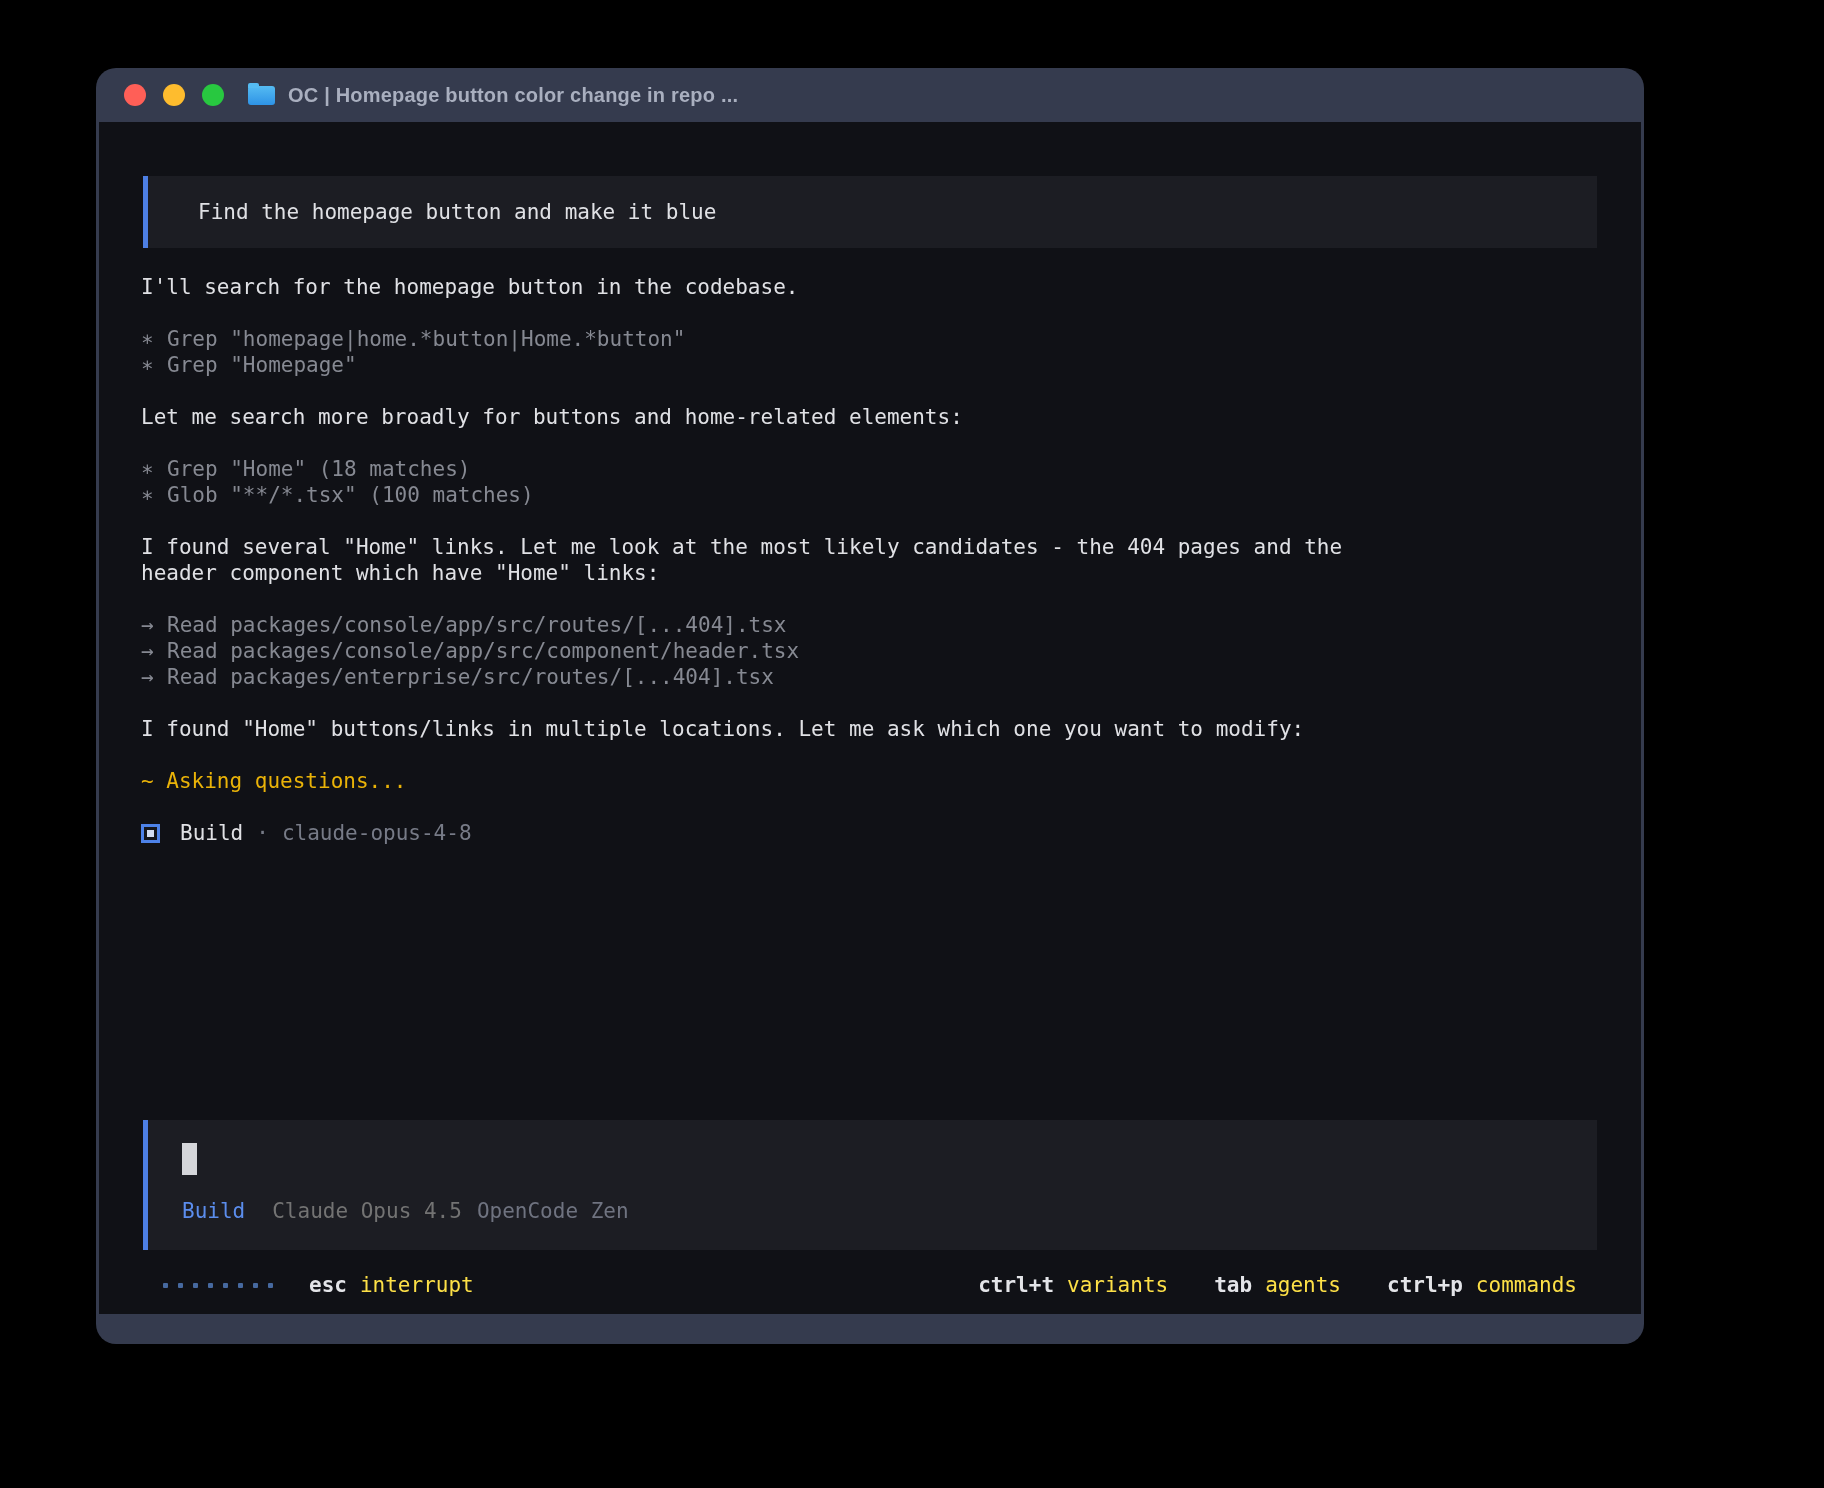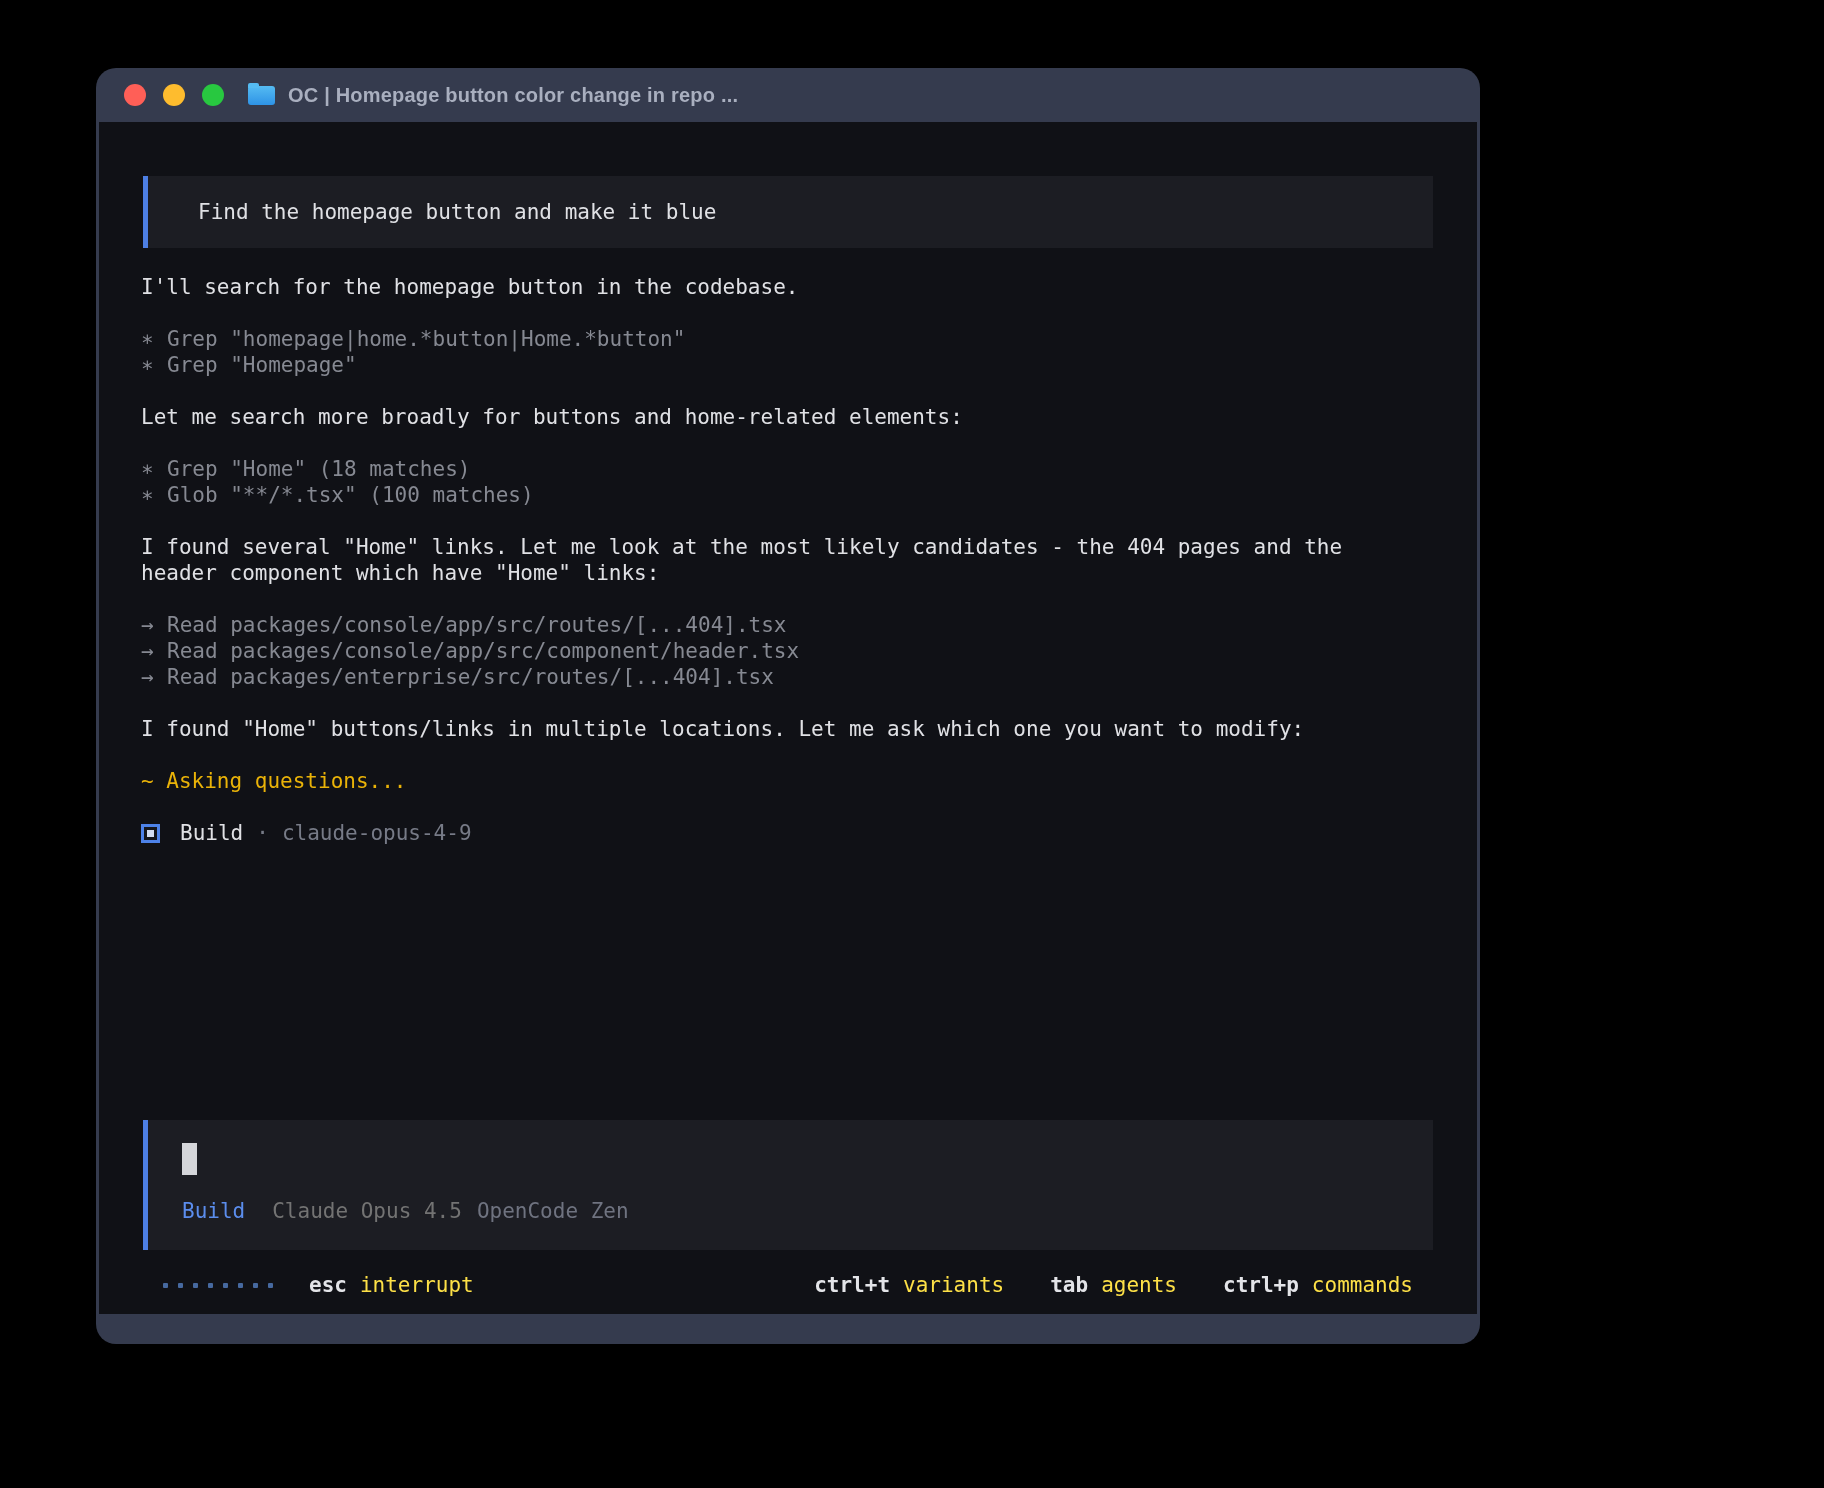--- a/index.html
+++ b/index.html
@@ -2,21 +2,21 @@
 <html><head>
 <meta charset="utf-8">
 <style>
   * { margin: 0; padding: 0; box-sizing: border-box; }
   html, body { width: 1824px; height: 1488px; background: #000; overflow: hidden; }
   body { font-family: "DejaVu Sans Mono", monospace; }
 
   
   .window {
     position: absolute; left: 96px; top: 68px;
-    width: 1384px; height: 1276px;
+    width: 1548px; height: 1276px;
     background: #353b4e;
     border-radius: 20px;
     display: flex; flex-direction: column;
     padding: 0 3px 30px 3px;
     overflow: hidden;
   }
   .titlebar {
     height: 54px; flex: 0 0 54px;
     display: flex; align-items: center;
     padding-left: 25px;
@@ -185,21 +185,21 @@
       <div class="para">I found "Home" buttons/links in multiple locations. Let me ask which one you want to modify:</div>
 
       <div class="working-line">~ Asking questions...</div>
 
       <div class="agent-status">
         <span class="agent-icon">
             <span class="agent-icon-inner"></span>
           </span>
         <span class="agent-name">Build</span>
         <span class="agent-sep">·</span>
-        <span class="agent-model">claude-opus-4-9</span>
+        <span class="agent-model">claude-opus-4-8</span>
       </div>
 
     </div>
 
     <div class="spacer"></div>
 
     <div class="block input-block">
       <div class="cursor"></div>
       <div class="input-meta">
         <span class="input-mode">Build</span>

